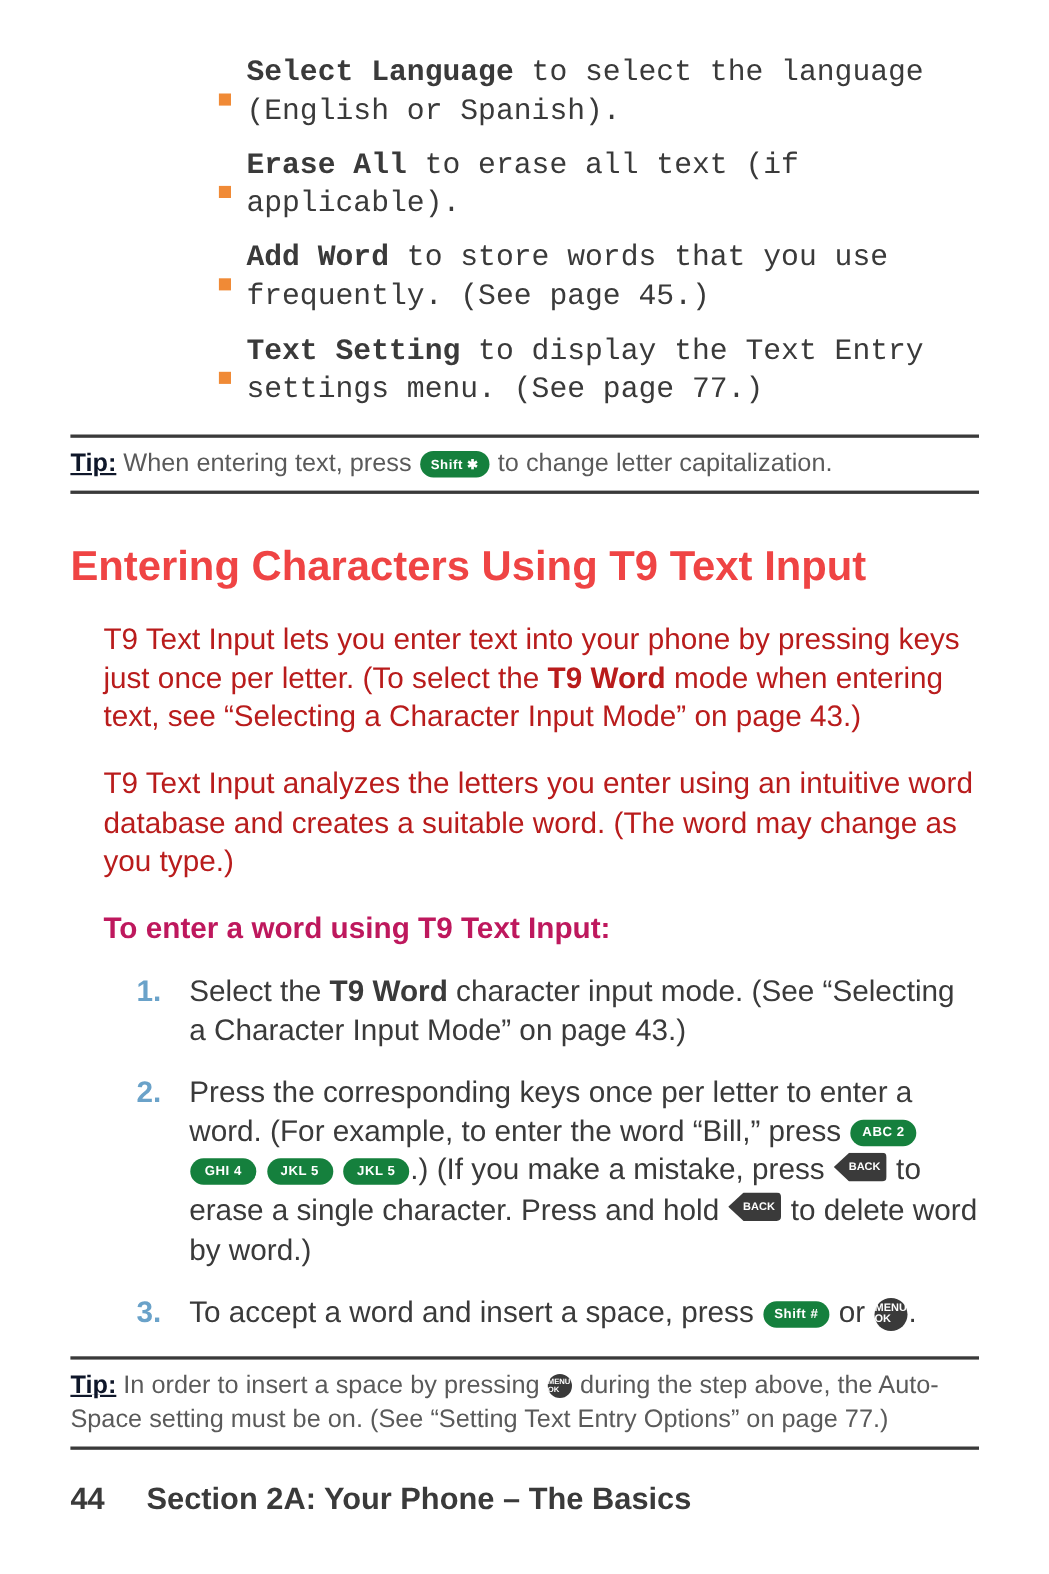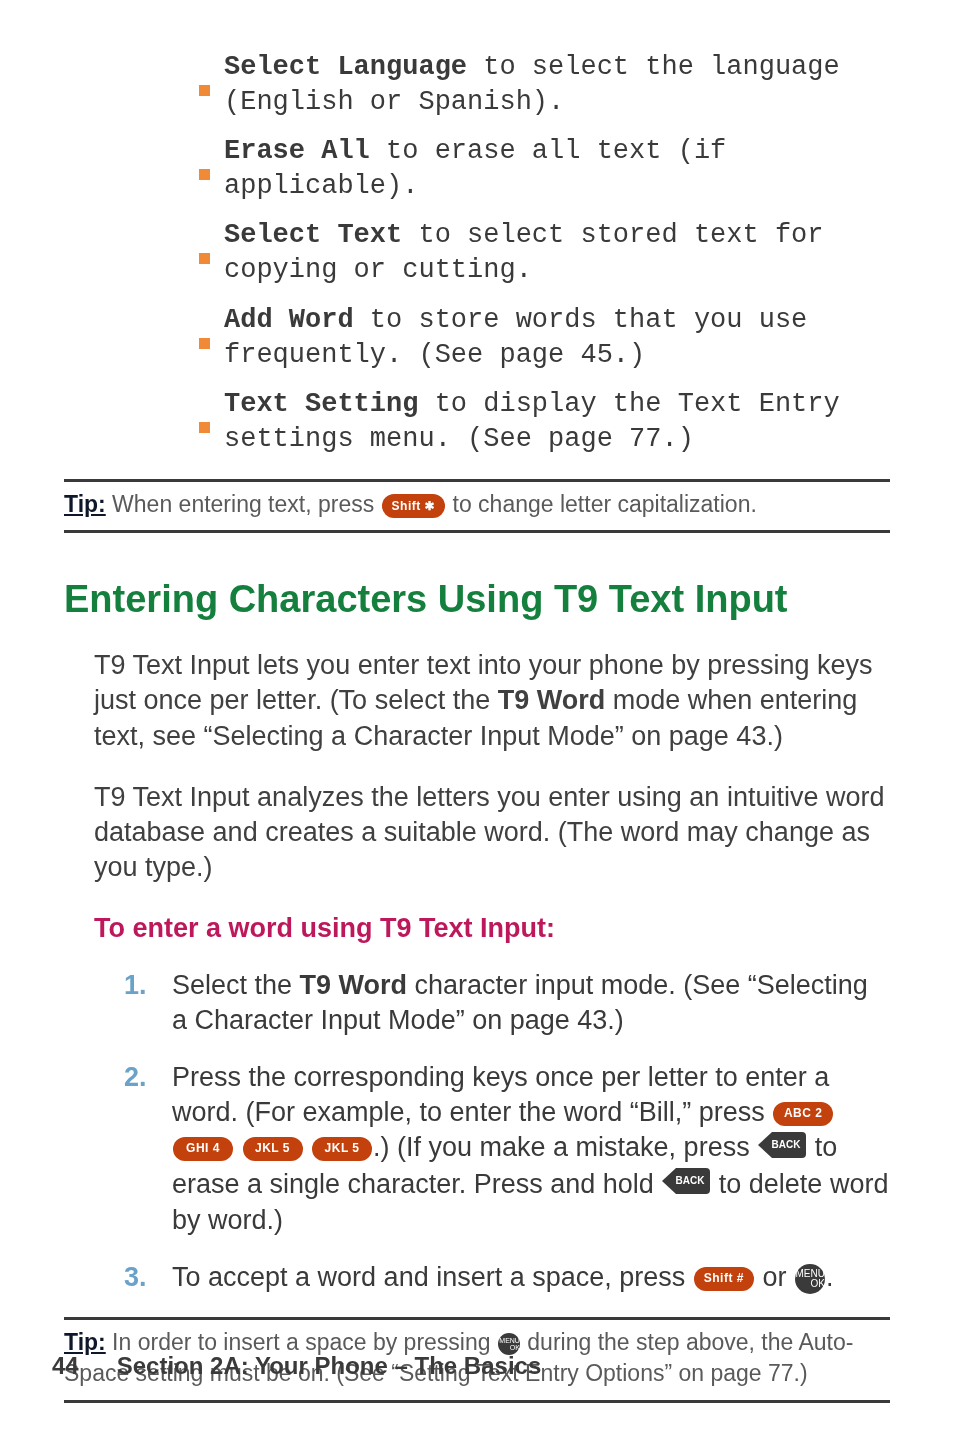--- a/index.html
+++ b/index.html
@@ -44,26 +44,26 @@
     line-height: 1.35;
   }
   .tip-text .tip-label {
     font-weight: 700;
     color: #0f172a;
     text-decoration: underline;
   }
   .h2 {
     font-size: 38px;
     font-weight: 700;
-    color: #15803d;
+    color: #ef4444;
     margin: 42px 0 24px 0;
   }
   .body-para {
     margin: 0 0 26px 30px;
-    color: #404040;
+    color: #b91c1c;
   }
   .subhead {
     font-weight: 700;
     color: #be185d;
     margin: 0 0 22px 30px;
     font-size: 27px;
   }
   .step-list {
     margin-left: 60px;
     margin-bottom: 18px;
@@ -78,21 +78,21 @@
     font-weight: 700;
     color: #6aa2c9;
     font-size: 27px;
     width: 48px;
   }
   .step-text { flex: 1; }
   .key-pill {
     display: inline-flex;
     align-items: center;
     justify-content: center;
-    background: #c2410c;
+    background: #15803d;
     color: #fff;
     border-radius: 14px;
     height: 24px;
     min-width: 60px;
     padding: 0 10px;
     font-size: 12px;
     font-weight: 600;
     vertical-align: middle;
     letter-spacing: 0.5px;
     margin: 0 1px;
@@ -105,56 +105,50 @@
   .menu-circle {
     display: inline-flex;
     align-items: center;
     justify-content: center;
     background: #3a3a3a;
     color: #fff;
     border-radius: 50%;
     width: 30px;
     height: 30px;
     font-size: 10px;
-    font-weight: 400;
+    font-weight: 700;
     vertical-align: middle;
     line-height: 1;
-    text-align: right;
+    text-align: left;
     margin: 0 1px;
   }
   .footer {
     position: absolute;
     bottom: 50px;
-    left: 52px;
-    font-size: 24px;
+    left: 64px;
+    font-size: 28px;
     font-weight: 700;
     color: #3a3a3a;
   }
   .footer .pg { margin-right: 38px; }
 </style>
 </head>
 <body>
 
 <div class="bullet-list">
   <div class="bullet-item">
     <div class="bullet-square"></div>
     <div class="bullet-text">
       <span class="bold">Select Language</span><span> to select the language (English or Spanish).</span>
     </div>
   </div>
   <div class="bullet-item">
     <div class="bullet-square"></div>
     <div class="bullet-text">
       <span class="bold">Erase All</span><span> to erase all text (if applicable).</span>
-    </div>
-  </div>
-  <div class="bullet-item">
-    <div class="bullet-square"></div>
-    <div class="bullet-text">
-      <span class="bold">Select Text</span><span> to select stored text for copying or cutting.</span>
     </div>
   </div>
   <div class="bullet-item">
     <div class="bullet-square"></div>
     <div class="bullet-text">
       <span class="bold">Add Word</span><span> to store words that you use frequently. (See page 45.)</span>
     </div>
   </div>
   <div class="bullet-item">
     <div class="bullet-square"></div>

